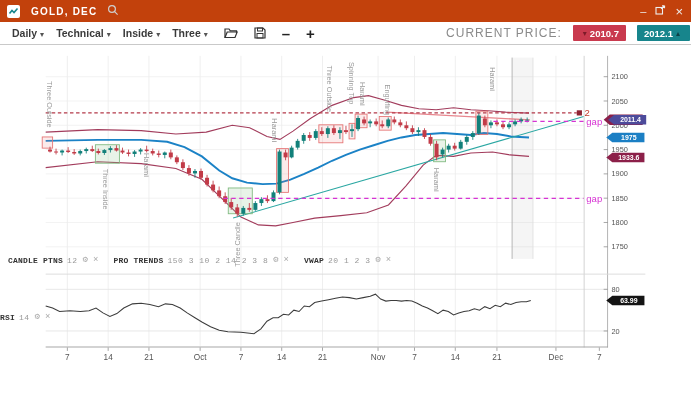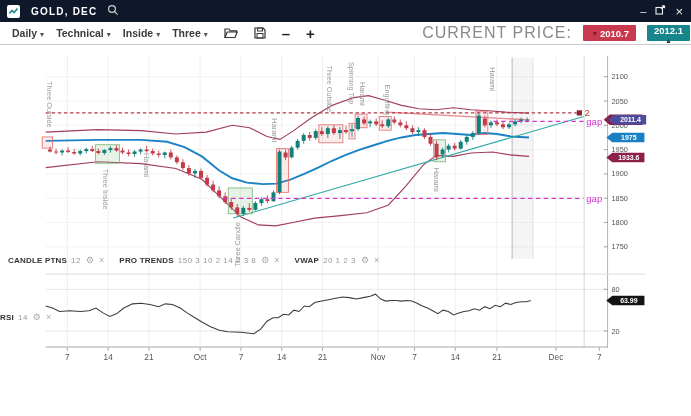--- a/index.html
+++ b/index.html
@@ -1,34 +1,34 @@
 <!DOCTYPE html>
 <html><head>
 <meta charset="utf-8">
 <style>
   html,body{margin:0;padding:0;background:#fff;}
   body{width:691px;height:416px;font-family:"Liberation Sans","DejaVu Sans",sans-serif;position:relative;overflow:hidden;}
-  .titlebar{position:absolute;left:0;top:0;width:691px;height:22px;background:#0f172a;display:flex;align-items:center;}
+  .titlebar{position:absolute;left:0;top:0;width:691px;height:22px;background:#c2410c;display:flex;align-items:center;}
   .logo{width:13px;height:13px;background:#fff;border-radius:2px;margin-left:7px;display:flex;align-items:center;justify-content:center;}
   .title{color:#fff;font-size:10px;font-weight:bold;letter-spacing:1.2px;margin-left:11px;}
   .searchicon{margin-left:10px;}
   .wincontrols{margin-left:auto;display:flex;align-items:center;gap:9px;margin-right:8px;color:#fff;}
   .winbtn{color:#eee;font-size:11px;line-height:1;cursor:pointer;}
   .toolbar{position:absolute;left:0;top:22px;width:691px;height:23px;background:#fff;border-bottom:1px solid #c9c9c9;display:flex;align-items:center;box-sizing:border-box;}
   .menu{font-size:10.5px;font-weight:bold;color:#3a3a3a;margin-left:12px;cursor:pointer;white-space:nowrap;}
   .menu:first-child{margin-left:12px;}
   .caret{font-size:8px;color:#555;margin-left:3px;}
   .tbico{margin-left:16px;cursor:pointer;display:flex;align-items:center;}
   .tbtxt{font-size:15px;font-weight:bold;color:#222;margin-left:16px;cursor:pointer;line-height:1;}
-  .cp-label{margin-left:auto;font-size:16px;color:#8a8a8a;letter-spacing:1px;}
+  .cp-label{margin-left:auto;font-size:12px;color:#8a8a8a;letter-spacing:1px;}
   .pricebadge{height:16px;display:flex;align-items:center;color:#fff;font-size:9.5px;font-weight:bold;padding:0 7px;border-radius:1px;margin-left:11px;}
   .pricebadge .arr{font-size:8px;margin:0 3px;}
-  .pricebadge:last-child{margin-right:1px;flex-direction:column;}
+  .pricebadge:last-child{margin-right:1px;}
   .chartwrap{position:absolute;left:0;top:55px;width:691px;height:361px;}
-  .legendrow{position:absolute;display:flex;align-items:center;font-size:8px;white-space:nowrap;}
+  .legendrow{position:absolute;display:flex;align-items:center;font-size:8px;white-space:nowrap;font-family:Liberation Mono, monospace;}
   .lg-group{display:flex;align-items:center;margin-right:15px;}
   .lg-name{font-weight:bold;color:#333;letter-spacing:0.2px;}
   .lg-params{color:#999;margin-left:4px;letter-spacing:0.5px;}
   .lg-ico{color:#aaa;margin-left:5px;font-size:9px;cursor:pointer;line-height:1;}
 </style>
 </head>
 <body>
 
 <div class="titlebar">
   <div class="logo">

